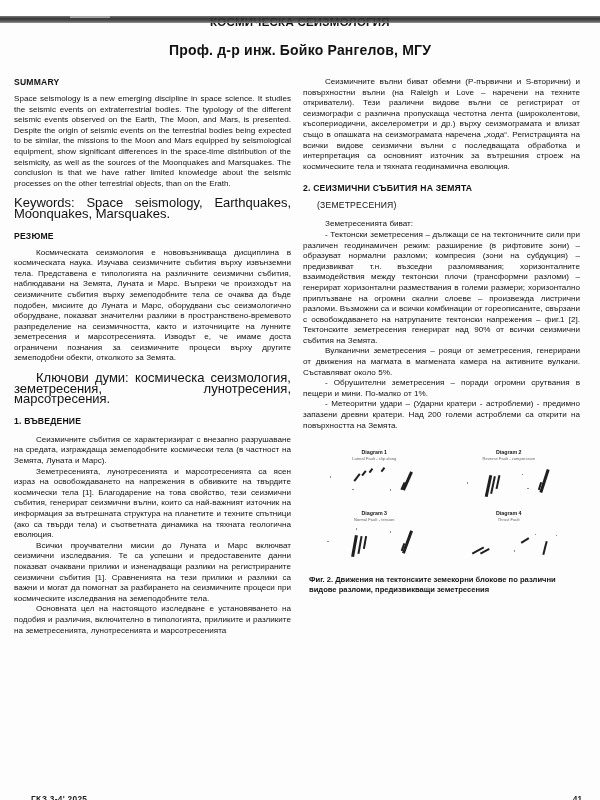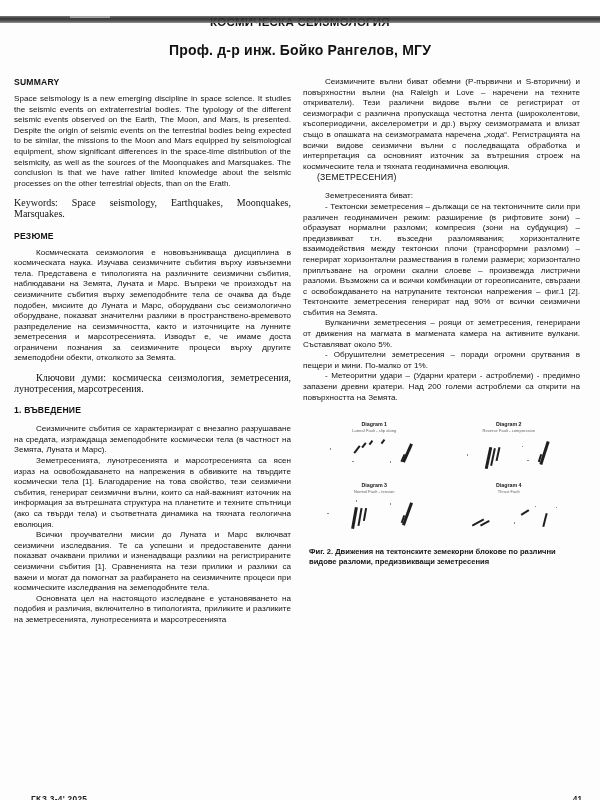--- a/index.html
+++ b/index.html
@@ -77,25 +77,24 @@
   p.body {
     font-size: 8.1px;
     line-height: 10.6px;
     text-align: justify;
     margin: 0 0 0 0;
     word-spacing: .2px;
   }
   p.body.indent { text-indent: 22px; }
   p.body.gap { margin-top: 9px; }
   p.keywords {
-    font-size: 10px;
+    font-size: 13px;
     line-height: 10.6px;
     text-align: justify;
     margin: 9px 0 0 0;
-    font-family: Liberation Serif, serif;
   }
   p.keywords.indent { text-indent: 22px; }
 
   
   .figure {
     margin-top: 16px;
     width: 100%;
   }
   .diagram-grid {
     display: grid;
@@ -187,20 +186,21 @@
       <p class="body indent gap">Сеизмичните събития се характеризират с внезапно разрушаване на средата, изграждаща земеподобните космически тела (в частност на Земята, Луната и Марс).</p>
       <p class="body indent">Земетресенията, лунотресенията и марсотресенията са ясен израз на освобождаването на напрежения в обвивките на твърдите космически тела [1]. Благодарение на това свойство, тези сеизмични събития, генерират сеизмични вълни, които са най-важният източник на информация за вътрешната структура на планетите и техните спътници (ако са твърди тела) и съответната динамика на тяхната геологична еволюция.</p>
       <p class="body indent">Всички проучвателни мисии до Луната и Марс включват сеизмични изследвания. Те  са успешни и предоставените данни показват очаквани прилики и изненадващи разлики на регистрираните сеизмични събития [1]. Сравненията на тези прилики и разлики са важни и могат да помогнат за разбирането на сеизмичните процеси при космическите изследвания на земеподобните тела.</p>
       <p class="body indent">Основната цел на настоящото изследване е установяването на подобия и различия, включително в типологията, приликите и разликите на земетресенията, лунотресенията и марсотресенията</p>
     </div>
 
     <div class="col">
 
       <p class="body indent">Сеизмичните вълни биват обемни (P-първични и S-вторични) и повърхностни вълни (на Raleigh и Love – наречени на техните откриватели). Тези различни видове вълни се регистрират от сеизмографи с различна пропускаща честотна лента (широколентови, късопериодични, акселерометри и др.) върху сеизмограмата и влизат също в опашката на сеизмограмата наречена „хода“. Регистрацията на всички видове сеизмични вълни с последващата обработка и интерпретация са основният източник за вътрешния строеж на космическите тела и тяхната геодинамична еволюция.</p>
 
+      <h2 class="sec spaced">2. СЕИЗМИЧНИ СЪБИТИЯ НА ЗЕМЯТА</h2>
       <div class="sec-sub">(ЗЕМЕТРЕСЕНИЯ)</div>
 
       <p class="body indent gap">Земетресенията биват:</p>
       <p class="body indent">- Тектонски земетресения – дължащи се на тектоничните сили при различен геодинамичен режим: разширение (в рифтовите зони) – образуват нормални разломи; компресия (зони на субдукция) – предизвикват т.н. възседни разломявания; хоризонталните взаимодействия между тектонски плочи (трансформни разломи) – генерират хоризонтални размествания в големи размери; хоризонтално приплъзване на огромни скални слоеве – произвежда листрични разломи. Възможни са и всички комбинации от гореописаните, свързани с освобождаването на натрупаните тектонски напрежения – фиг.1  [2]. Тектонските земетресения генерират над 90% от всички сеизмични събития на Земята.</p>
       <p class="body indent">Вулканични земетресения – рояци от земетресения, генерирани от движения на магмата в магмената камера на активните вулкани. Съставляват около 5%.</p>
       <p class="body indent">- Обрушителни земетресения – поради огромни срутвания в пещери и мини. По-малко от 1%.</p>
       <p class="body indent">- Метеоритни удари – (Ударни кратери - астроблеми) - предимно запазени древни кратери. Над 200 големи астроблеми са открити на повърхността на Земята.</p>
 
       <div class="figure">
         <div class="diagram-grid">

